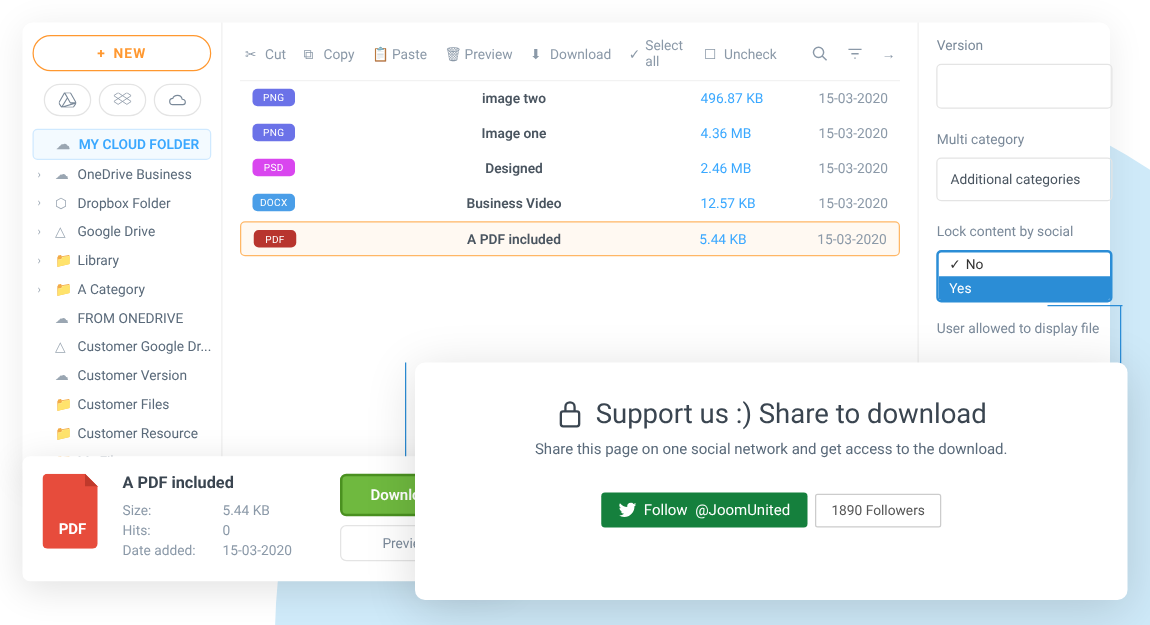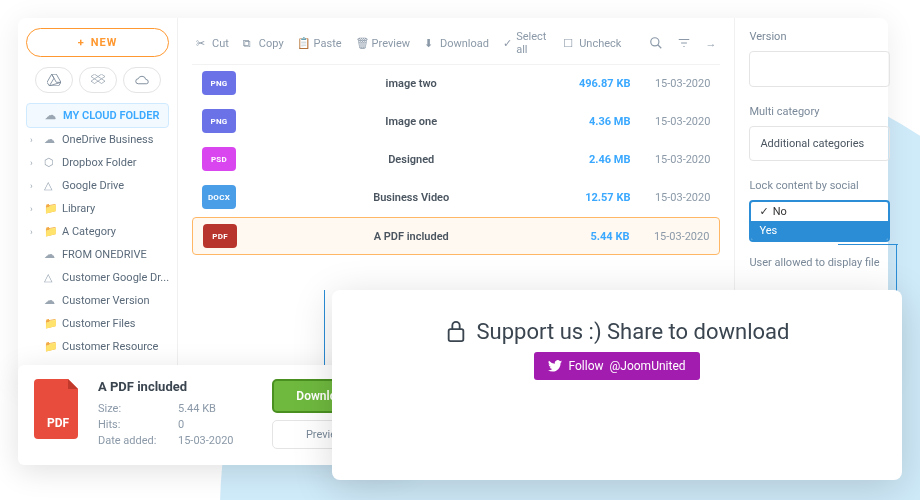--- a/index.html
+++ b/index.html
@@ -21,23 +21,23 @@
 .tb-item{display:flex;align-items:center;gap:4px;cursor:pointer}
 .tb-spacer{flex:1}
 .tb-ic{width:12px;height:12px;display:inline-flex}
 .thead{display:flex;padding:16px 10px 10px;font-size:10px;color:#8b99a8;letter-spacing:0.5px}
 .c-ext{width:60px}
 .c-title{flex:1;text-align:center}
 .c-size{width:70px;text-align:right}
 .c-date{width:80px;text-align:right;padding-left:8px}
 .row{display:flex;align-items:center;padding:6px 10px;font-size:11px;border-radius:4px;margin-bottom:2px}
 .row.sel{border:1px solid #ffb766;background:#fff9f2}
-.ext-badge{width:34px;height:24px;border-radius:4px;color:#fff;font-size:8px;font-weight:700;display:flex;align-items:center;justify-content:center;letter-spacing:0.3px}
+.ext-badge{width:34px;height:14px;border-radius:4px;color:#fff;font-size:8px;font-weight:400;display:flex;align-items:center;justify-content:center;letter-spacing:0.3px}
 .title-cell{flex:1;text-align:center;color:#4a5560;font-weight:600}
-.size-cell{width:70px;text-align:right;color:#3aa8ff;font-weight:700}
+.size-cell{width:70px;text-align:left;color:#3aa8ff;font-weight:400}
 .date-cell{width:80px;text-align:right;padding-left:8px;color:#8b99a8}
 .right-panel{width:170px;padding:12px 14px;border-left:1px solid #f0f0f0;font-size:11px;color:#7a8999}
 .rp-label{margin-bottom:8px}
 .rp-box{border:1px solid #e4e4e4;border-radius:4px;height:36px;margin-bottom:18px}
 .rp-add{border:1px solid #e4e4e4;border-radius:4px;padding:10px;color:#4a5560;margin-bottom:18px}
 .lock-select{border:2px solid #2b8dd6;border-radius:4px;overflow:hidden;margin-bottom:14px}
 .lock-opt{padding:3px 8px;font-size:11px;display:flex;align-items:center;gap:4px;color:#333}
 .lock-opt.sel{background:#2b8dd6;color:#fff}
 .line-conn{position:absolute;border:1.5px solid #2b8dd6;z-index:3}
 .detail-card{position:absolute;left:18px;top:365px;width:390px;height:100px;background:#fff;border-radius:6px;box-shadow:0 6px 30px rgba(0,0,0,0.12);z-index:4;display:flex;padding:14px 16px;gap:16px}
@@ -45,21 +45,21 @@
 .detail-title{font-size:13px;font-weight:700;color:#3a4550;margin-bottom:8px}
 .meta-row{display:flex;font-size:11px;color:#8b99a8;margin-bottom:3px}
 .meta-k{width:80px}
 .detail-actions{width:120px;display:flex;flex-direction:column;gap:7px}
 .dl-btn{background:#6fb93f;border:2px solid #4a9020;color:#fff;border-radius:5px;padding:8px 0;font-size:12px;font-weight:600;display:flex;align-items:center;justify-content:center;gap:6px;cursor:pointer}
 .pv-btn{background:#fff;border:1px solid #e4e4e4;color:#7a8999;border-radius:5px;padding:7px 0;font-size:11px;display:flex;align-items:center;justify-content:center;gap:6px;cursor:pointer}
 .share-modal{position:absolute;right:18px;top:290px;width:570px;height:190px;background:#fff;border-radius:8px;box-shadow:0 8px 40px rgba(0,0,0,0.15);z-index:5;padding:28px 30px 20px;text-align:center}
 .share-title{font-size:22px;color:#3a4550;display:flex;align-items:center;justify-content:center;gap:10px;margin-bottom:8px}
 .share-sub{font-size:12px;color:#5a6a7a;margin-bottom:28px}
 .follow-row{display:flex;align-items:center;justify-content:center;gap:0}
-.follow-btn{background:#a21caf;color:#fff;padding:7px 14px;font-size:12px;border-radius:3px;display:flex;align-items:center;gap:6px;cursor:pointer}
+.follow-btn{background:#15803d;color:#fff;padding:7px 14px;font-size:12px;border-radius:3px;display:flex;align-items:center;gap:6px;cursor:pointer}
 .followers{border:1px solid #ccc;padding:6px 12px;font-size:11px;color:#555;margin-left:6px;border-radius:2px;position:relative}
 svg{display:block}
 </style>
 </head>
 <body>
 
 <div class="bg-circle"></div>
 
 <div class="main-panel">
   <div class="sidebar">
@@ -297,24 +297,26 @@
 <div class="share-modal">
   <div class="share-title">
     <span>
         <svg width="22" height="26" viewBox="0 0 24 28" fill="none" stroke="#3a4550" stroke-width="2">
           <rect x="4" y="12" width="16" height="13" rx="2"></rect>
           <path d="M8 12V8a4 4 0 0 1 8 0v4"></path>
         </svg>
       </span>
     <span>Support us :) Share to download</span>
   </div>
+  <div class="share-sub">Share this page on one social network and get access to the download.</div>
   <div class="follow-row">
     <div class="follow-btn">
       <span>
           <svg width="14" height="12" viewBox="0 0 24 20" fill="#fff">
             <path d="M24 2.3a9.8 9.8 0 0 1-2.8.8 4.9 4.9 0 0 0 2.2-2.7c-1 .6-2 1-3.1 1.2A4.9 4.9 0 0 0 11.8 6 14 14 0 0 1 1.7.9 4.9 4.9 0 0 0 3.2 7.5a4.9 4.9 0 0 1-2.2-.6v.1a4.9 4.9 0 0 0 3.9 4.8 4.9 4.9 0 0 1-2.2.1 4.9 4.9 0 0 0 4.6 3.4A9.9 9.9 0 0 1 0 17.3 14 14 0 0 0 7.5 19.5c9.1 0 14-7.5 14-14v-.6c1-.7 1.8-1.6 2.5-2.6z"></path>
           </svg>
         </span>
       <span>Follow</span>
       <span>@JoomUnited</span>
     </div>
+    <div class="followers">1890 Followers</div>
   </div>
 </div>
 
 </body></html>

